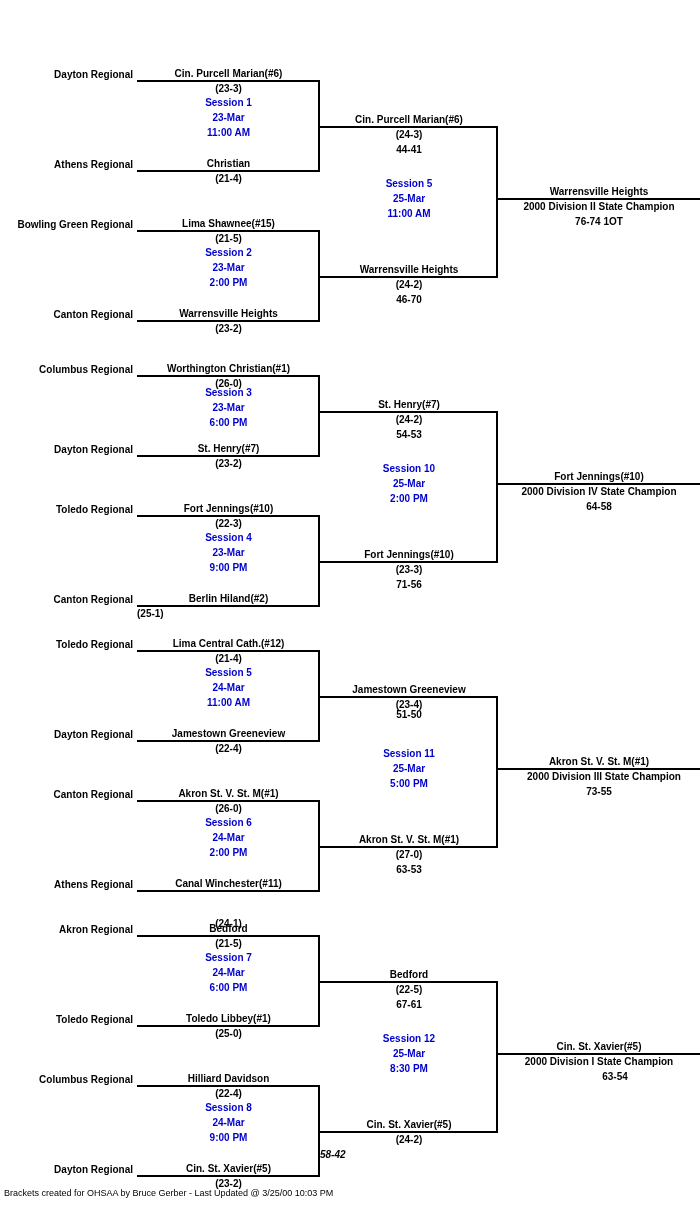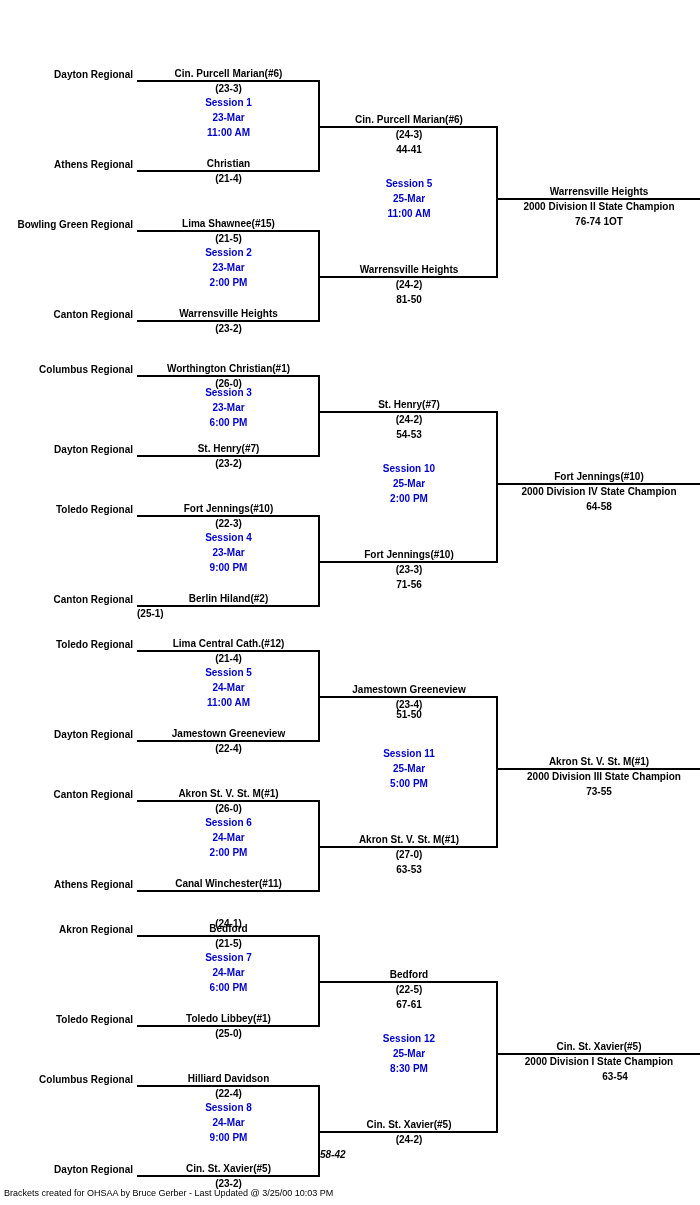--- a/index.html
+++ b/index.html
@@ -162,21 +162,21 @@
       <div class="t blue" style="left:137px;top:1117px;width:183px;text-align:center;">24-Mar</div>
       <div class="t blue" style="left:137px;top:1132px;width:183px;text-align:center;">9:00 PM</div>
       <div class="hl" style="left:320px;top:126px;width:178px;"></div>
       <div class="hl" style="left:320px;top:276px;width:178px;"></div>
       <div class="vl" style="left:496px;top:126px;height:152px;"></div>
       <div class="t " style="left:320px;top:114px;width:178px;text-align:center;">Cin. Purcell Marian(#6)</div>
       <div class="t " style="left:320px;top:129px;width:178px;text-align:center;">(24-3)</div>
       <div class="t " style="left:320px;top:144px;width:178px;text-align:center;">44-41</div>
       <div class="t " style="left:320px;top:264px;width:178px;text-align:center;">Warrensville Heights</div>
       <div class="t " style="left:320px;top:279px;width:178px;text-align:center;">(24-2)</div>
-      <div class="t " style="left:320px;top:294px;width:178px;text-align:center;">81-50</div>
+      <div class="t " style="left:320px;top:294px;width:178px;text-align:center;">46-70</div>
       <div class="t blue" style="left:320px;top:178px;width:178px;text-align:center;">Session 5</div>
       <div class="t blue" style="left:320px;top:193px;width:178px;text-align:center;">25-Mar</div>
       <div class="t blue" style="left:320px;top:208px;width:178px;text-align:center;">11:00 AM</div>
       <div class="hl" style="left:320px;top:411px;width:178px;"></div>
       <div class="hl" style="left:320px;top:561px;width:178px;"></div>
       <div class="vl" style="left:496px;top:411px;height:152px;"></div>
       <div class="t " style="left:320px;top:399px;width:178px;text-align:center;">St. Henry(#7)</div>
       <div class="t " style="left:320px;top:414px;width:178px;text-align:center;">(24-2)</div>
       <div class="t " style="left:320px;top:429px;width:178px;text-align:center;">54-53</div>
       <div class="t " style="left:320px;top:549px;width:178px;text-align:center;">Fort Jennings(#10)</div>

